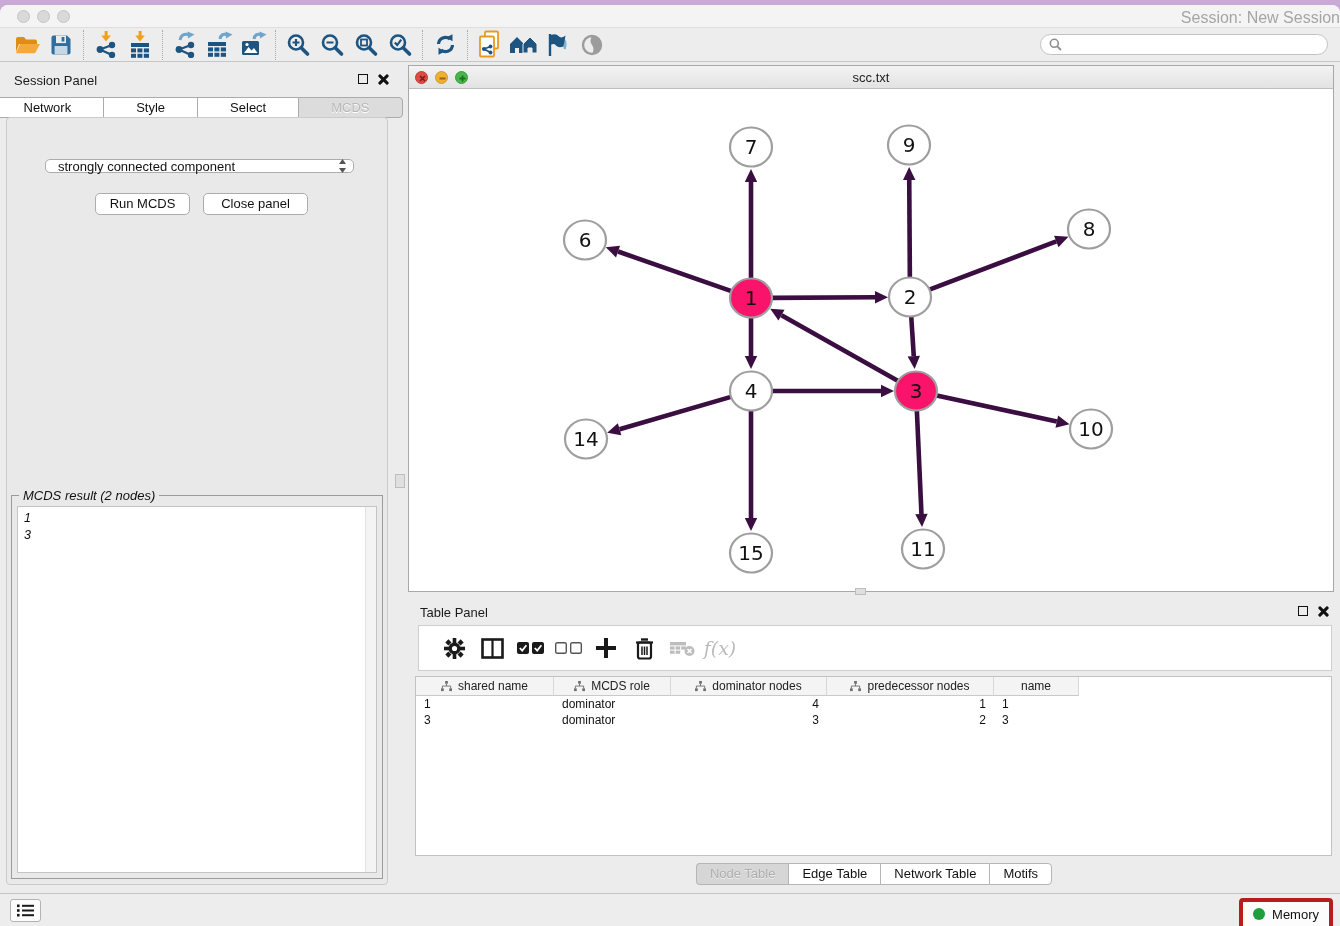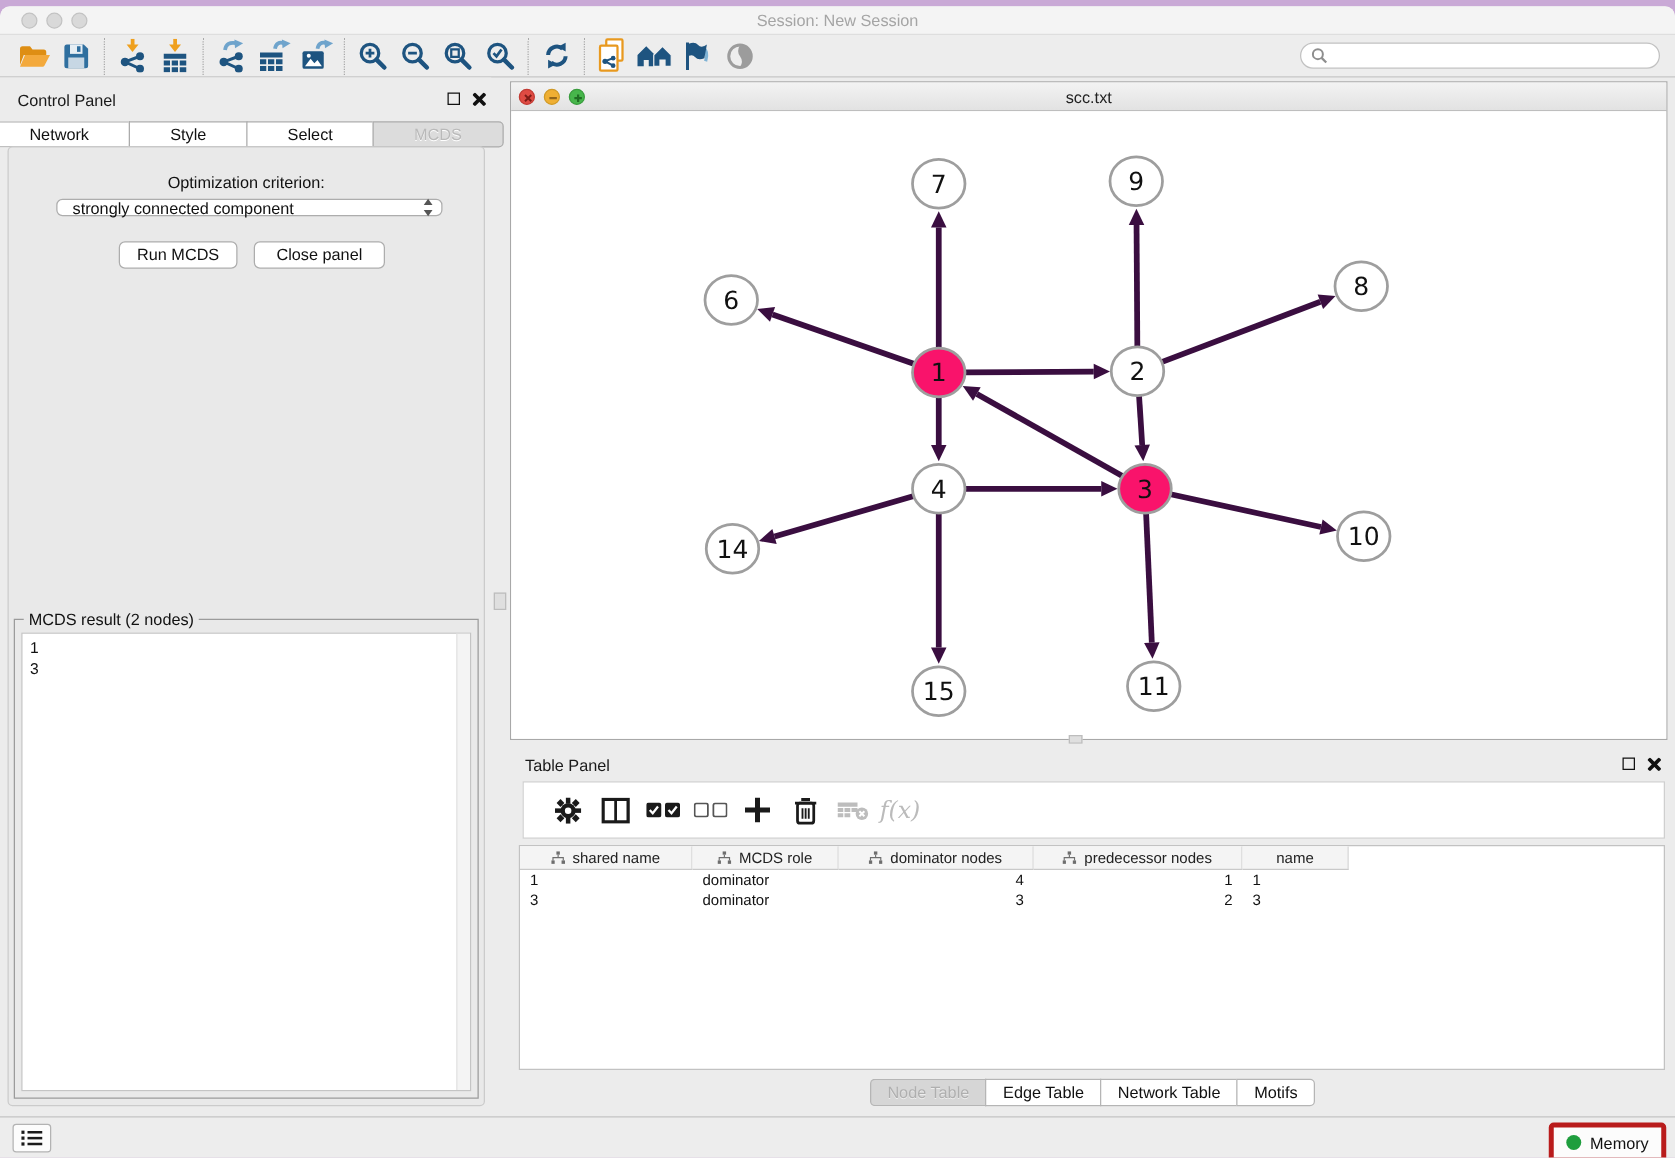--- a/index.html
+++ b/index.html
@@ -4,22 +4,22 @@
 <style>
   * { margin:0; padding:0; box-sizing:border-box; }
   html,body { width:1340px; height:926px; }
   body { background:#C9A9D6; font-family:"Liberation Sans","DejaVu Sans",sans-serif; overflow:hidden; }
   .window { position:absolute; top:5px; left:0; width:1340px; height:921px;
             background:#ECECEC; border-radius:8px 8px 0 0; overflow:hidden; }
 
   
   .titlebar { position:absolute; top:0; left:0; right:0; height:23px; background:#F4F4F4;
               border-bottom:1px solid #DEDEDE; }
-  .titlebar .title { position:absolute; left:0; right:0; top:4px; text-align:center;
-                     font-size:13px; color:#A5A5A5; }
+  .titlebar .title { position:absolute; left:0; right:0; top:4px; text-align:right;
+                     font-size:16px; color:#A5A5A5; }
   .tl-dot { position:absolute; top:5px; width:13px; height:13px; border-radius:50%;
             background:#D9D9D9; border:1px solid #C3C3C3; }
 
   
   .toolbar { position:absolute; top:23px; left:0; right:0; height:34px; background:#EDEDED;
              border-bottom:1px solid #C6C6C6; display:flex; align-items:center; padding-left:10px; }
   .tb-icon { width:34px; height:30px; display:flex; align-items:center; justify-content:center;
              flex:0 0 auto; cursor:default; }
   .tb-sep { width:1px; height:30px; border-left:1px dotted #A9A9A9; margin:0 5px; flex:0 0 auto; }
   .searchbox { position:absolute; right:12px; top:6px; width:288px; height:21px; background:#FFF;
@@ -46,21 +46,21 @@
                   border:1px solid #CBCBCB; border-radius:4px; }
   .opt-label { position:absolute; top:20px; left:0; right:0; text-align:center; font-size:13px; color:#111; }
   .dropdown { position:absolute; top:41px; left:38px; width:309px; height:14px; background:#FFF;
               border:1px solid #ADADAD; border-radius:5px; display:flex; align-items:center;
               padding:0 6px 0 12px; font-size:13px; color:#111; }
   .dropdown .dd-text { flex:1; }
   .btn { background:#FFF; border:1px solid #ADADAD; border-radius:5px; font-size:13px; color:#111;
          height:22px; text-align:center; line-height:20px; }
   .run-btn { position:absolute; top:75px; left:88px; width:95px; }
   .closep-btn { position:absolute; top:75px; left:196px; width:105px; }
-  .fieldset { position:absolute; left:4px; right:4px; top:377px; bottom:5px; border:1px solid #9B9B9B; }
+  .fieldset { position:absolute; left:4px; right:4px; top:377px; bottom:5px; border:1px solid #9B9B9B;font-style:italic; }
   .fieldset .legend { position:absolute; top:-8px; left:7px; background:#E9E9E9; padding:0 4px;
                       font-size:13px; color:#111; }
   .result-area { position:absolute; left:5px; right:5px; top:10px; bottom:5px; background:#FFF;
                  border:1px solid #C4C4C4; font-size:12.5px; color:#111; }
   .result-text { position:absolute; left:6px; top:3px; right:16px; bottom:0; white-space:pre-line; line-height:17px; }
   .result-scroll { position:absolute; right:0; top:0; bottom:0; width:11px; background:#F4F4F4;
                    border-left:1px solid #E2E2E2; }
 
   
   .vsplit-handle { position:absolute; left:395px; top:469px; width:10px; height:14px;
@@ -272,31 +272,30 @@
     <div class="searchbox">
       <svg width="13" height="13" viewBox="0 0 13 13">
           <circle cx="5.3" cy="5.3" r="4" fill="none" stroke="#8E8E8E" stroke-width="1.6"></circle>
           <line x1="8.3" y1="8.3" x2="12" y2="12" stroke="#8E8E8E" stroke-width="1.8"></line>
         </svg>
       <input type="text" placeholder="" style="">
     </div>
   </div>
 
   <div class="cpanel">
-    <span class="panel-title">Control Panel</span>
+    <span class="panel-title">Session Panel</span>
     <span class="float-box" style="top:12px; left:358px;"></span>
     <span class="close-x" style="top:12px; left:377px;"></span>
     <div class="ctabs">
       <span class="ctab">Network</span>
       <span class="ctab">Style</span>
       <span class="ctab">Select</span>
       <span class="ctab selected">MCDS</span>
     </div>
     <div class="cpanel-inner">
-      <div class="opt-label">Optimization criterion:</div>
       <div class="dropdown">
         <span class="dd-text">strongly connected component</span>
         <svg width="9" height="16" viewBox="0 0 9 16">
             <path d="M4.5 1 L8 6 H1 z" fill="#555"></path>
             <path d="M4.5 15 L1 10 H8 z" fill="#555"></path>
           </svg>
       </div>
       <div class="btn run-btn">Run MCDS</div>
       <div class="btn closep-btn">Close panel</div>
       <div class="fieldset">

